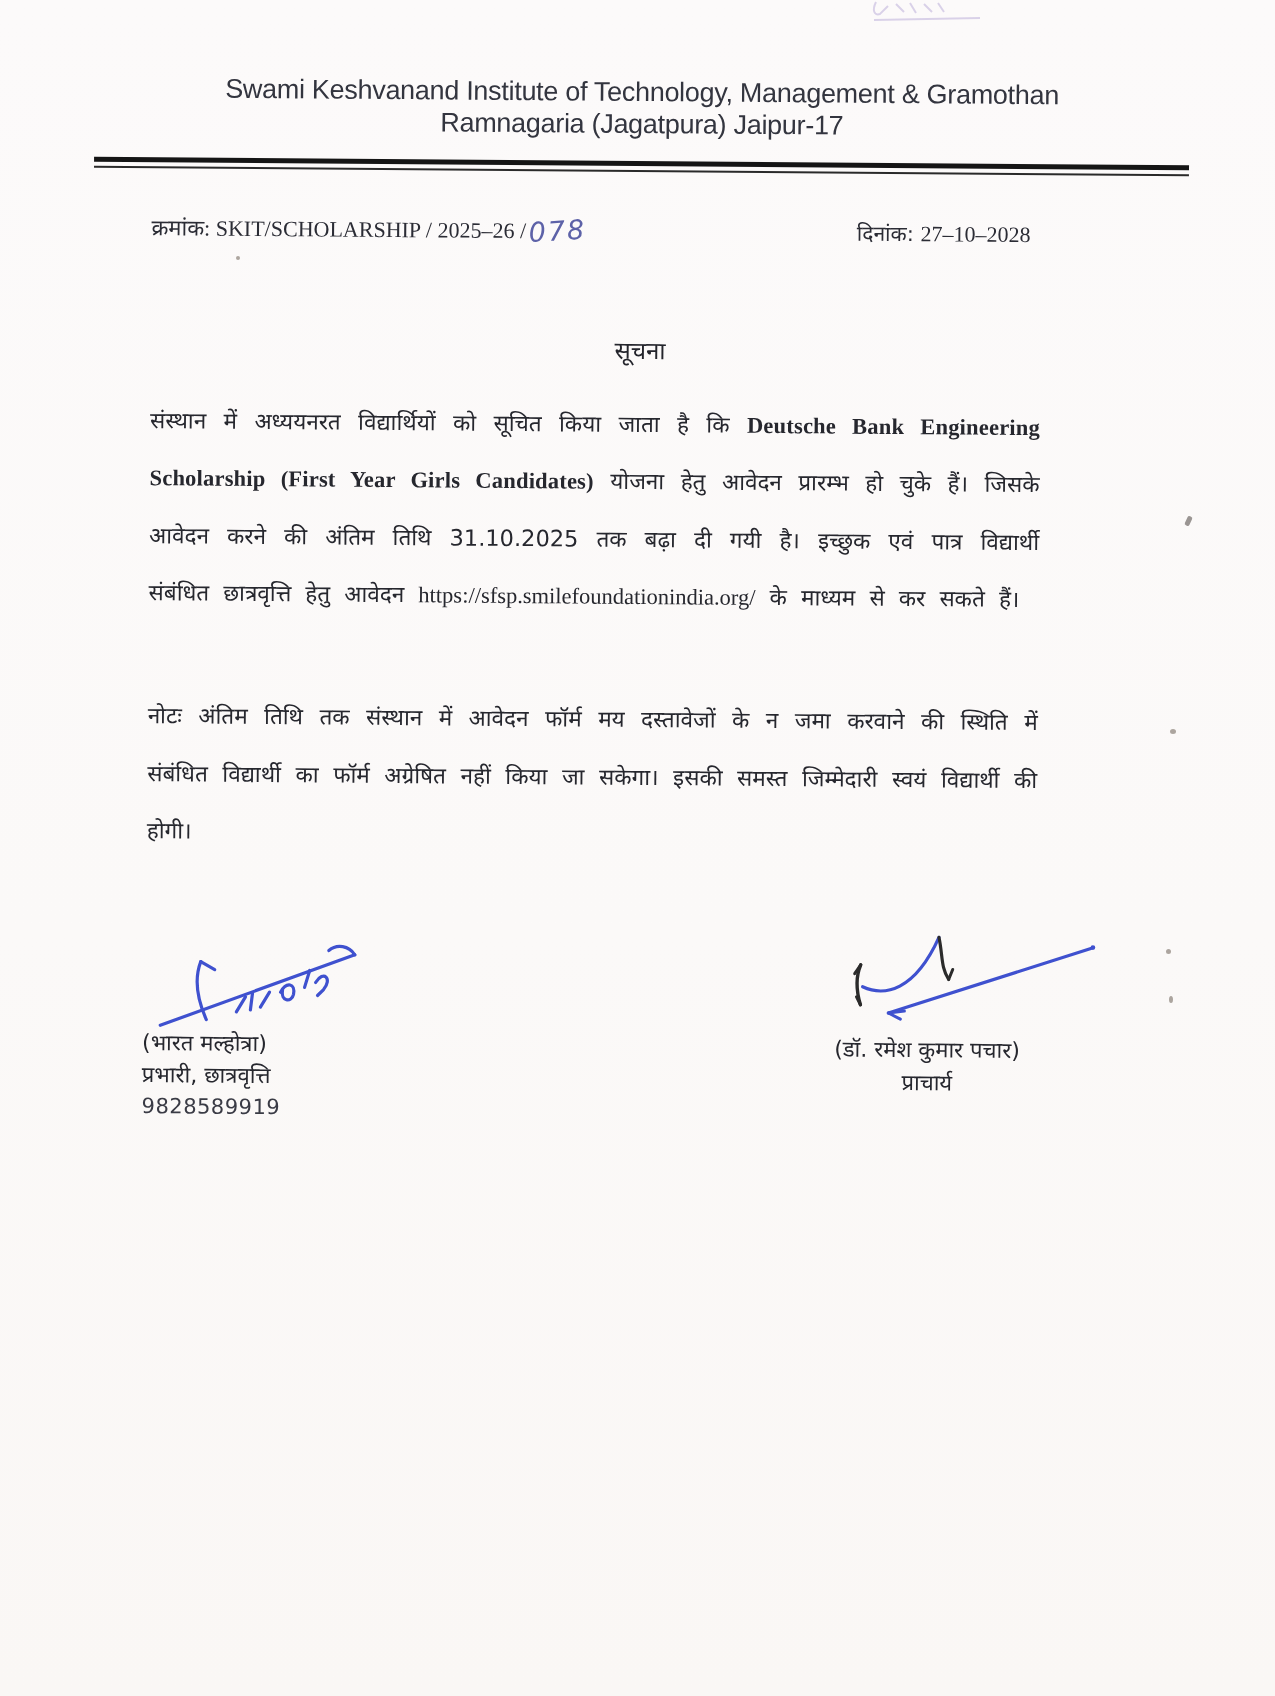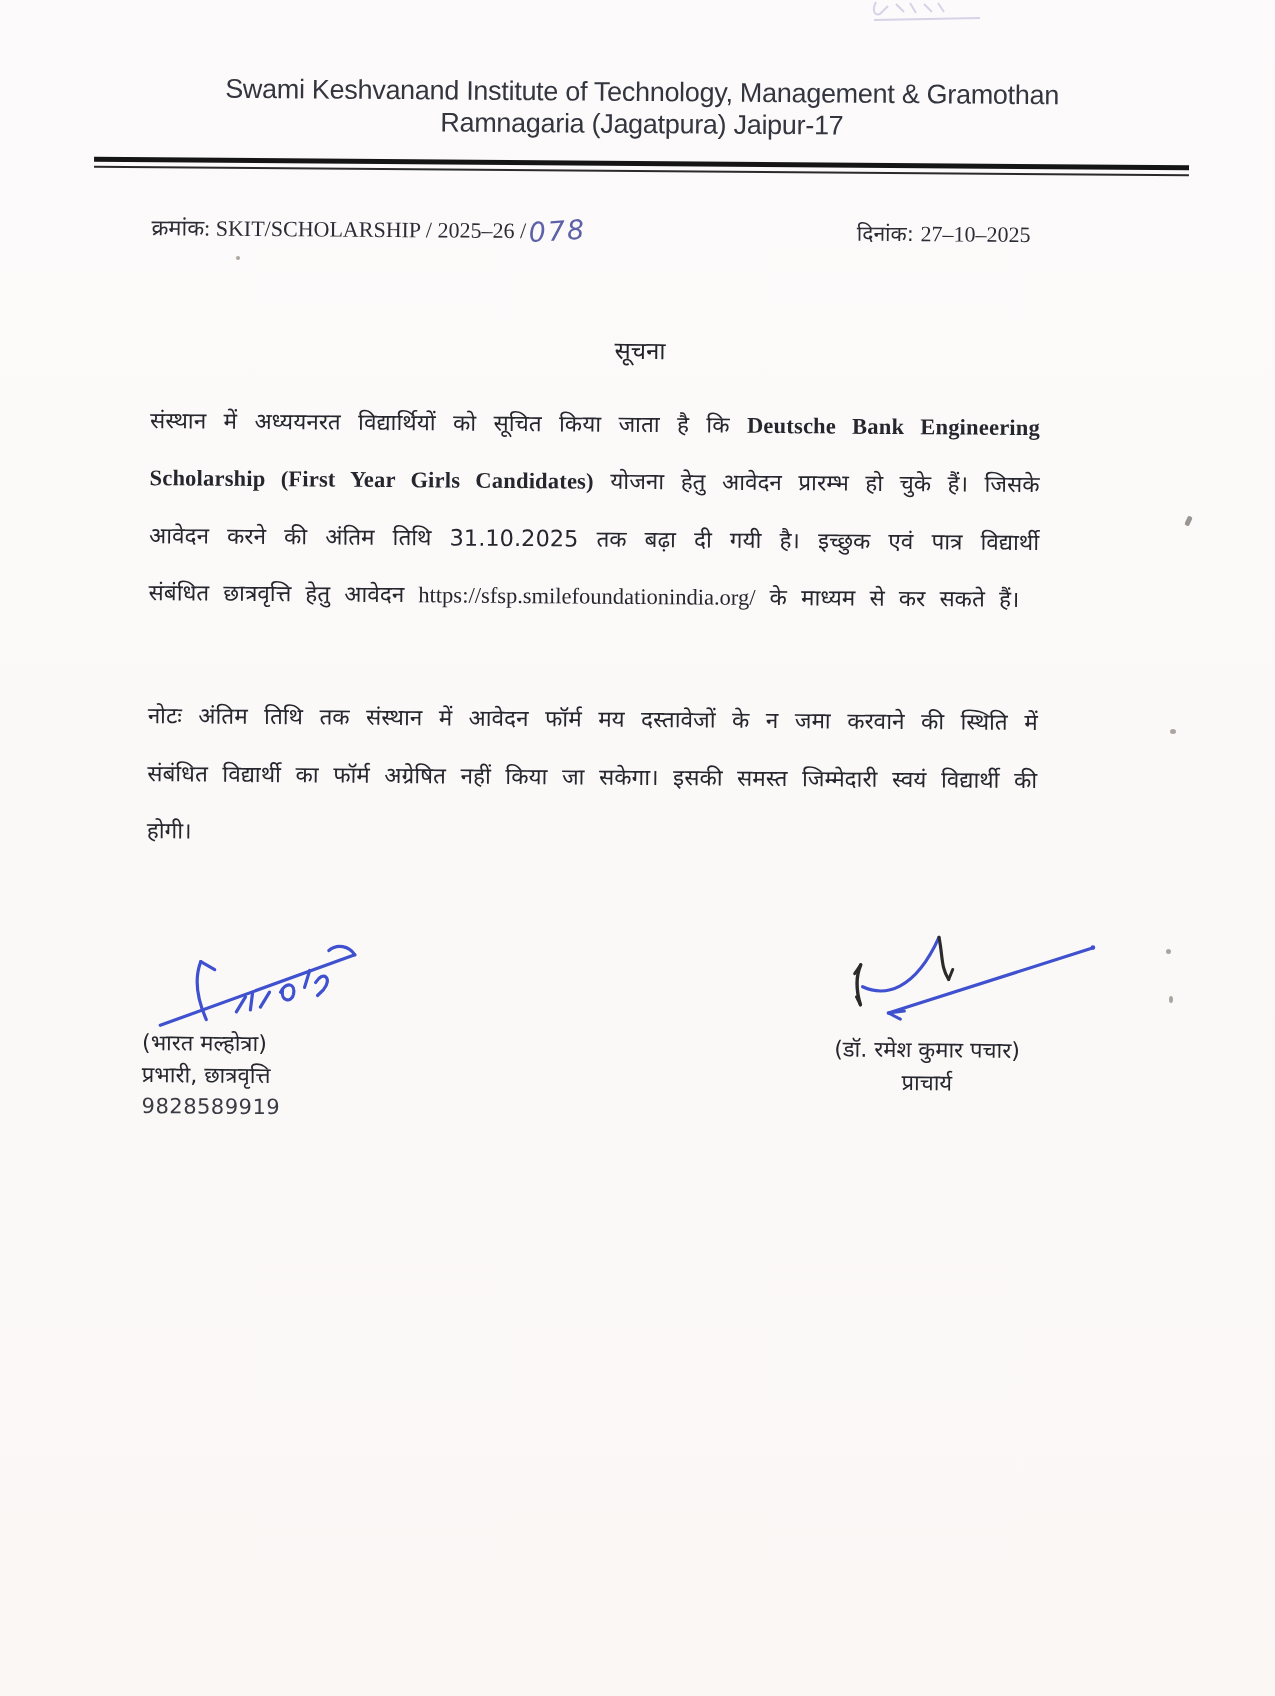--- a/index.html
+++ b/index.html
@@ -91,21 +91,21 @@
     <div class="l2">Ramnagaria (Jagatpura) Jaipur-17</div>
   </div>
   <div class="rule"></div>
 
   <div class="refrow">
     <div class="refleft">
       <span>क्रमांक: SKIT/SCHOLARSHIP / 2025–26 /</span><span class="hand-number">078</span>
     </div>
     <div class="refright">
       <span>दिनांक:</span>
-      <span class="dval">27–10–2025</span>
+      <span class="dval">27–10–2028</span>
     </div>
   </div>
 
   <div class="heading">सूचना</div>
 
   <p class="bodytext"><span>संस्थान में अध्ययनरत विद्यार्थियों को सूचित किया जाता है कि </span><span class="latin-bold">Deutsche Bank Engineering Scholarship (First Year Girls Candidates)</span><span> योजना हेतु आवेदन प्रारम्भ हो चुके हैं। जिसके आवेदन करने की अंतिम तिथि 31.10.2025 तक बढ़ा दी गयी है। इच्छुक एवं पात्र विद्यार्थी संबंधित छात्रवृत्ति हेतु आवेदन </span><span class="url">https://sfsp.smilefoundationindia.org/</span><span> के माध्यम से कर सकते हैं।</span></p>
 
   <p class="notetext">नोटः अंतिम तिथि तक संस्थान में आवेदन फॉर्म मय दस्तावेजों के न जमा करवाने की स्थिति में संबंधित विद्यार्थी का फॉर्म अग्रेषित नहीं किया जा सकेगा। इसकी समस्त जिम्मेदारी स्वयं विद्यार्थी की होगी।</p>
 
   <div class="sigrow">

